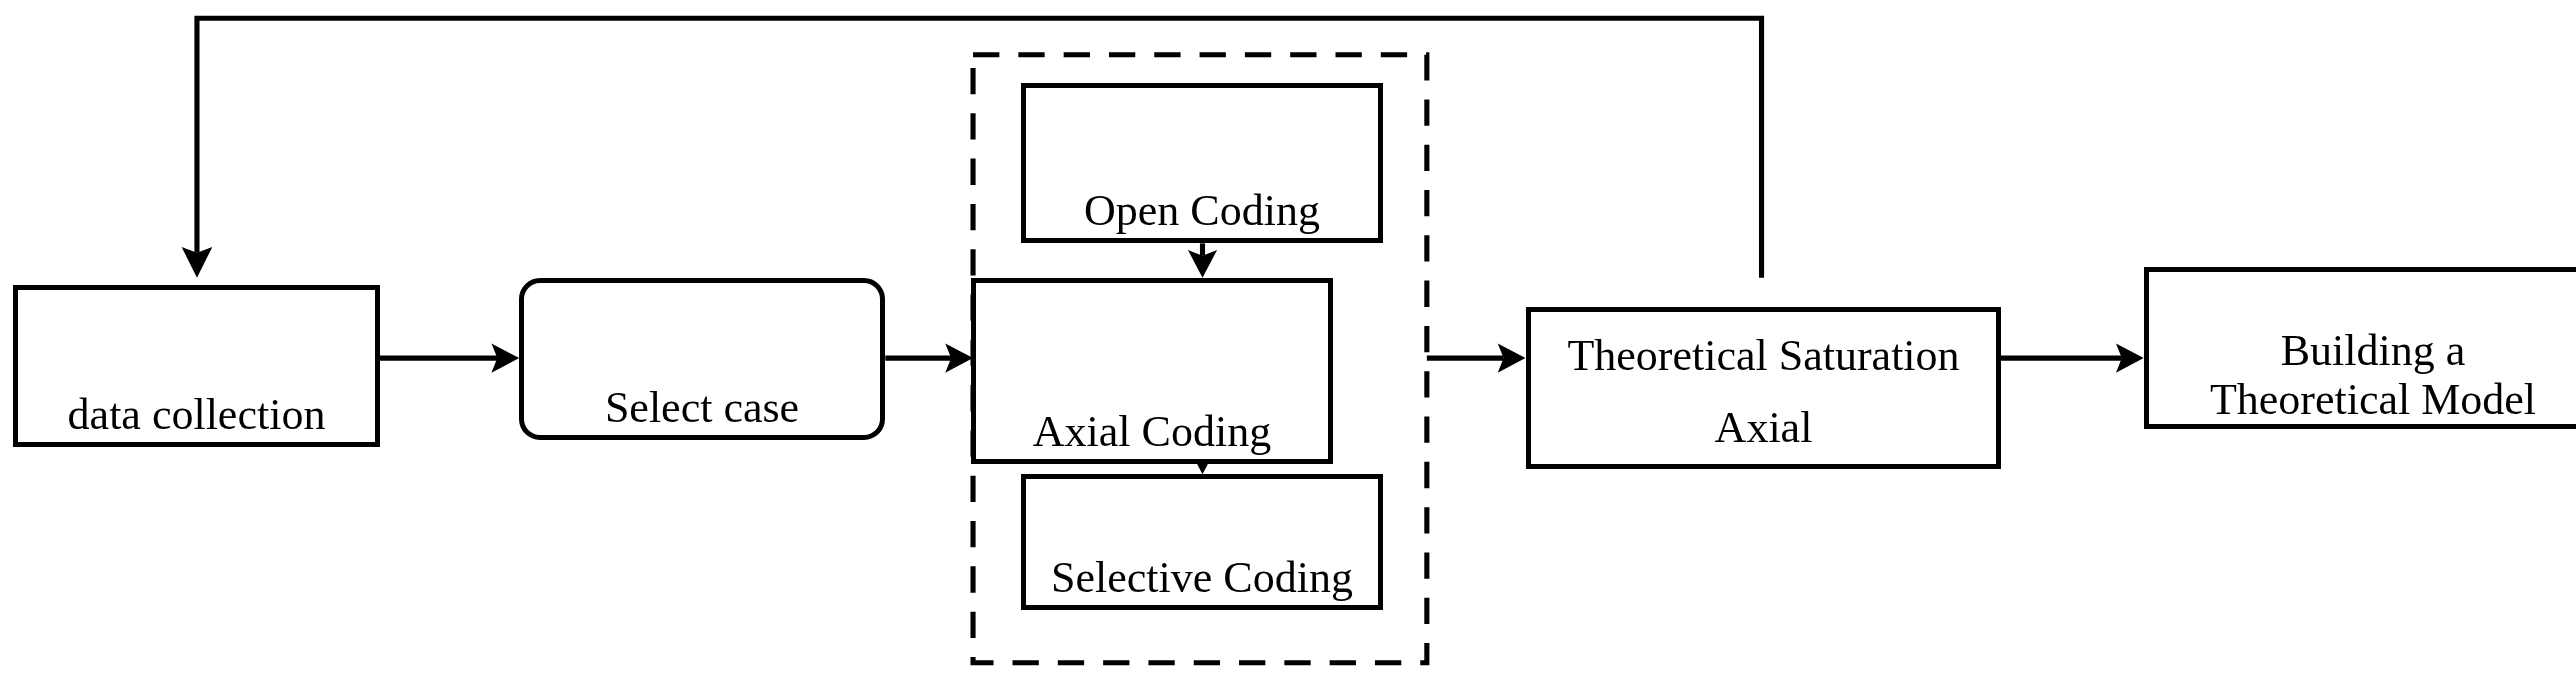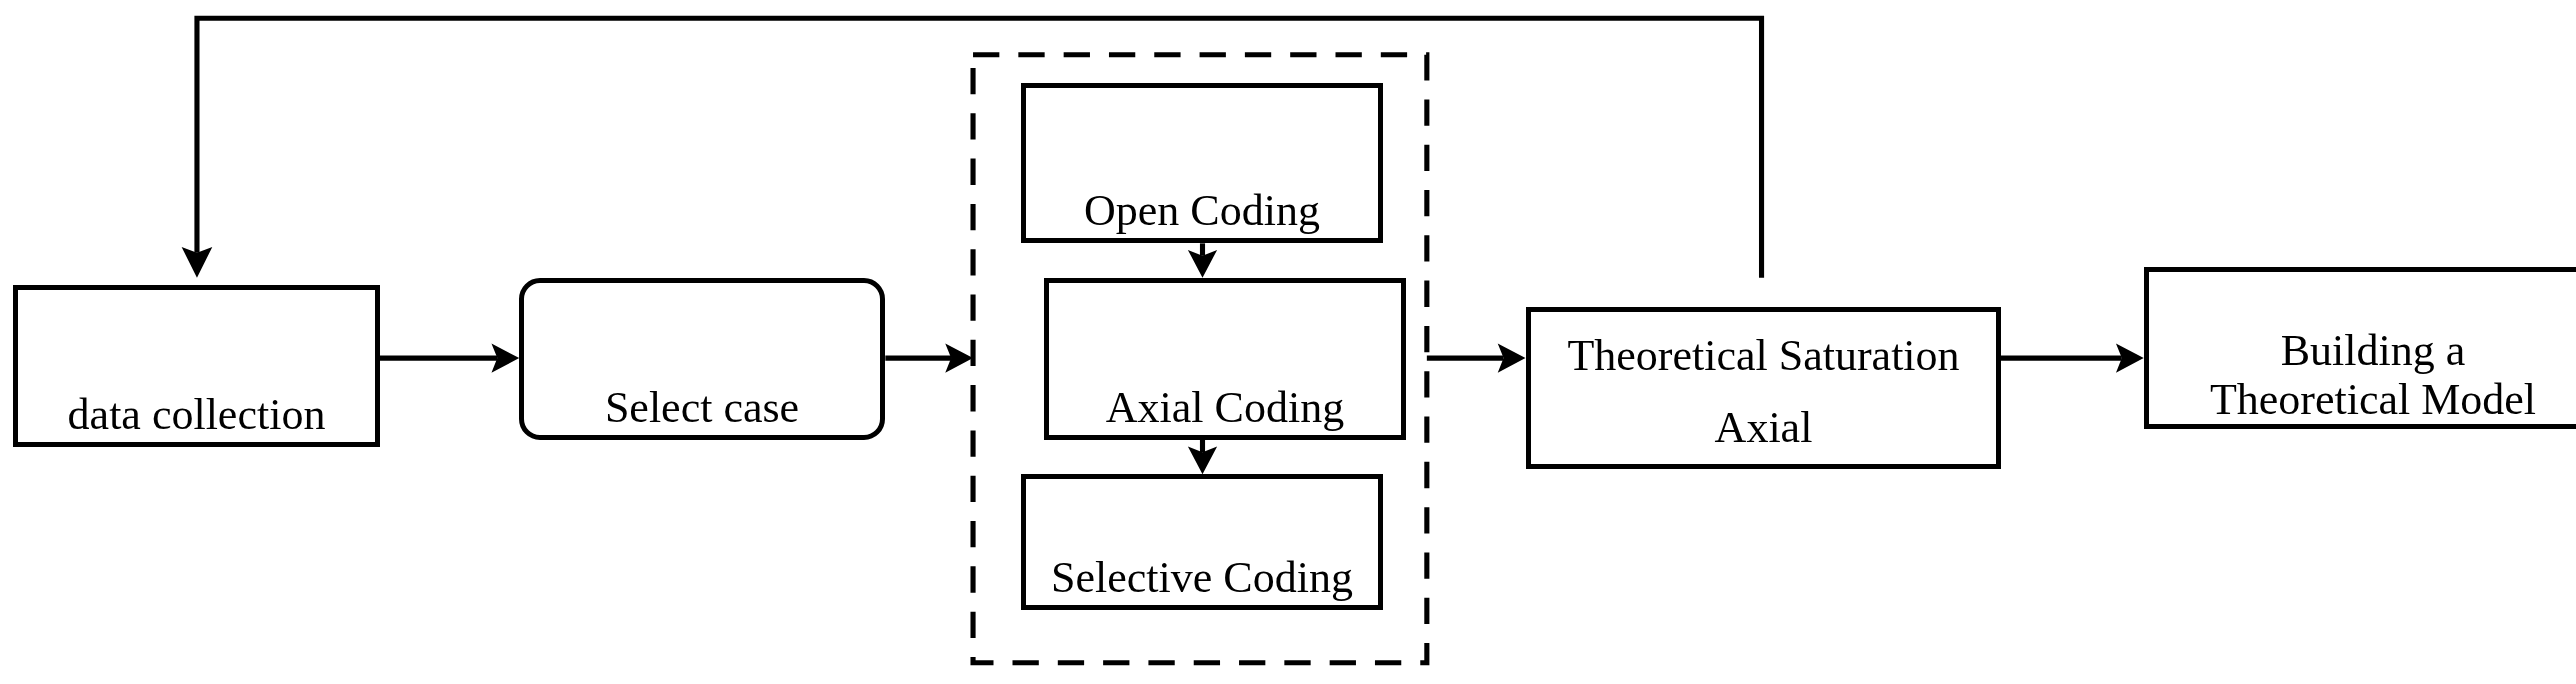--- a/index.html
+++ b/index.html
@@ -37,21 +37,21 @@
     line-height: 1.2;
   }
   .node .line {
     display: block;
     white-space: nowrap;
   }
   
   .node-data-collection { left: 13px;   top: 278px; width: 367px; height: 162px; margin-top: 7px; }
   .node-select-case     { left: 519px;  top: 278px; width: 366px; height: 162px; border-radius: 21px; }
   .node-open-coding     { left: 1021px; top: 83px; width: 362px; height: 160px; }
-  .node-axial-coding    { left: 1044px; top: 278px; width: 362px; height: 162px; }
+  .node-axial-coding    { left: 971px; top: 278px; width: 362px; height: 186px; }
   .node-selective-coding{ left: 1021px; top: 474px; width: 362px; height: 136px; }
   .node-saturation-test { left: 1526px; top: 278px; width: 475px; height: 162px; line-height: 72px; margin-top: 29px; }
   .node-building-model  { left: 2144px; top: 267px; width: 458px; height: 162px; line-height: 49px; }
 </style>
 </head>
 <body>
 
 <div class="canvas">
 
   <svg class="connector-layer" viewBox="0 0 3524 936" xmlns="http://www.w3.org/2000/svg">

